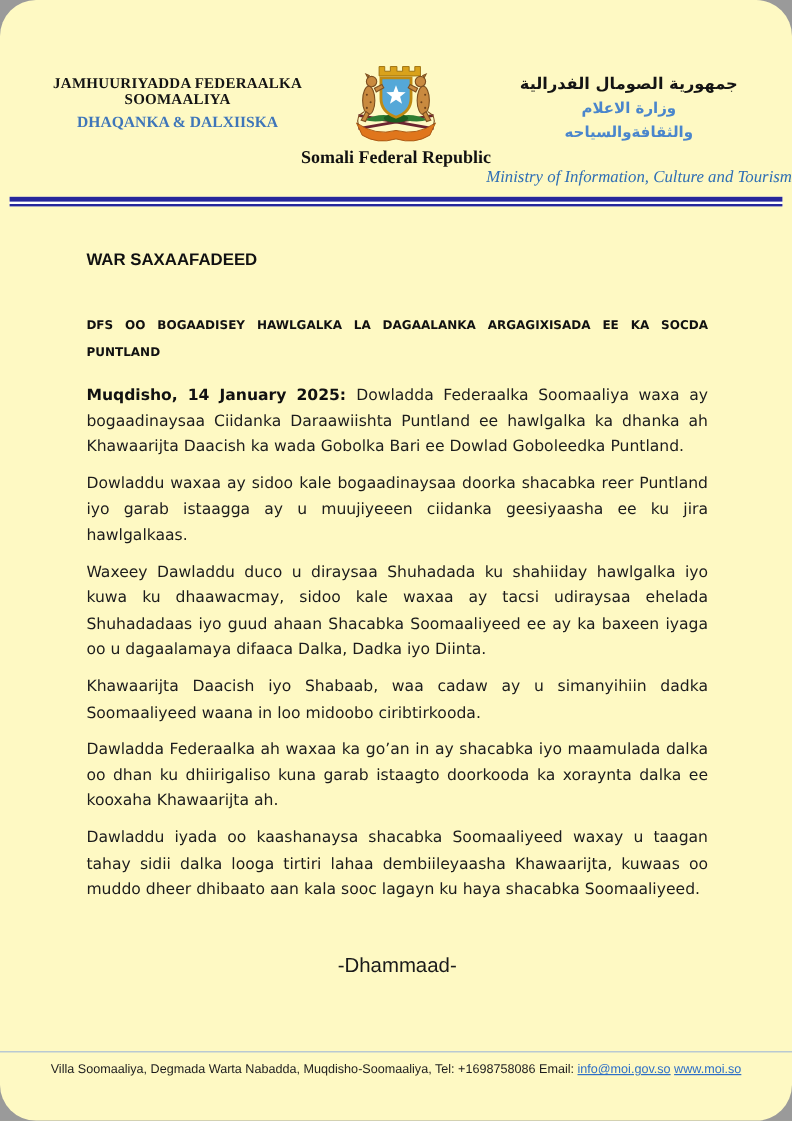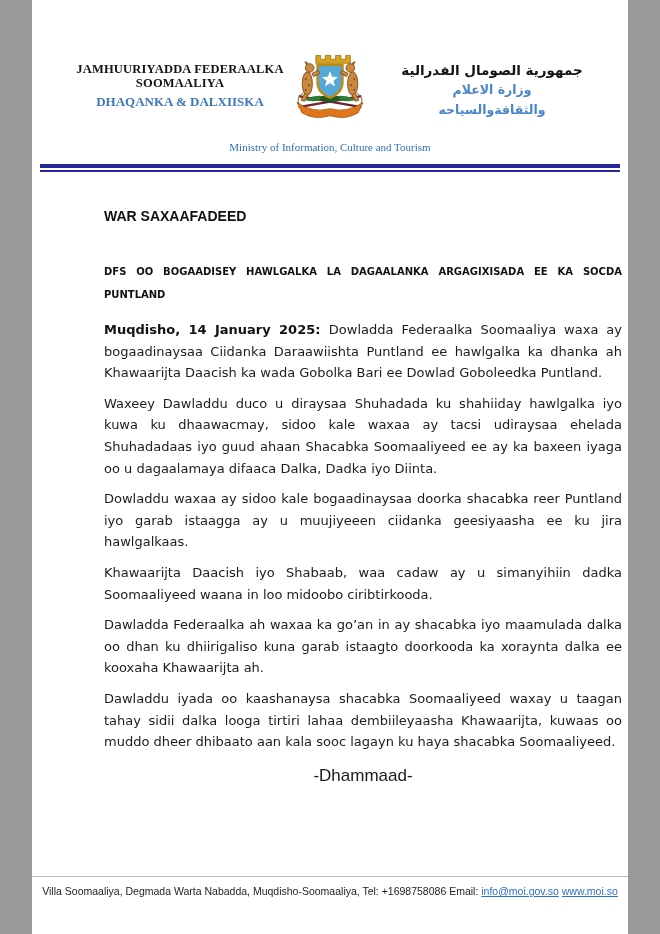--- a/index.html
+++ b/index.html
@@ -1,48 +1,48 @@
 <!DOCTYPE html>
 <html><head>
 <meta charset="utf-8">
 <style>
   html,body{margin:0;padding:0;background:#9a9a9a;}
-  .page{position:relative;width:596px;height:934px;background:#ffffff;margin:0 auto;
-        font-family:"DejaVu Sans",sans-serif;overflow:hidden;color:#1c1c1c;}
+  .page{position:relative;width:660px;height:934px;background:#fef9c3;margin:0 auto;
+        font-family:"DejaVu Sans",sans-serif;overflow:hidden;color:#1c1c1c;border-radius:30px;}
 
   
   .hdr-left{position:absolute;left:26px;top:62px;width:244px;text-align:center;
             font-family:"Liberation Serif",serif;font-weight:bold;color:#141414;}
   .hdr-left .blk{font-size:12.5px;line-height:14px;letter-spacing:.2px;}
   .hdr-left .blu{font-size:13px;line-height:14.5px;color:#3f76b9;margin-top:5px;}
 
   .hdr-arabic{position:absolute;right:24px;top:60px;width:224px;text-align:center;direction:rtl;
               font-weight:bold;font-size:13.5px;line-height:20px;color:#141414;}
   .hdr-arabic .blu{color:#4a86cc;font-size:12.5px;}
 
   .emblem{position:absolute;left:50%;top:50px;transform:translateX(-50%);}
 
   .hdr-title1{position:absolute;top:124px;left:0;width:100%;text-align:center;
               font-family:"Liberation Serif",serif;font-weight:bold;font-size:15px;color:#111;}
-  .hdr-title2{position:absolute;top:141px;left:0;width:100%;text-align:center;
-              font-family:"Liberation Serif",serif;font-size:11px;color:#2f6fb5;}
+  .hdr-title2{position:absolute;top:141px;left:0;width:100%;text-align:right;
+              font-family:"Liberation Serif",serif;font-size:14px;color:#2f6fb5;font-style:italic;}
 
   .rule-double{position:absolute;top:164px;left:8px;right:8px;height:2px;background:#fff;
                border-top:4px solid #26279b;border-bottom:2px solid #26279b;}
 
   
   .content{position:absolute;top:208px;left:72px;width:518px;}
   .kicker{font-family:"Liberation Sans",sans-serif;font-weight:bold;
           font-size:14px;margin:0 0 36px 0;color:#111;}
   .headline{font-weight:bold;font-size:10px;line-height:23px;text-align:justify;
             margin:0 0 13px 0;color:#111;}
   .content p.body{font-size:13px;line-height:21.6px;text-align:justify;margin:0 0 9px 0;}
   .content p.body b{color:#111;}
   .closing{text-align:center;font-family:"Liberation Sans",sans-serif;font-size:17px;
-           margin-top:13px;color:#1a1a1a;}
+           margin-top:42px;color:#1a1a1a;}
 
   
   .footer-rule{position:absolute;top:876px;left:0;right:0;border-top:1px solid #a9bdd6;}
   .footer-text{position:absolute;top:885px;left:0;width:100%;text-align:center;
                font-family:"Liberation Sans",sans-serif;font-size:10.5px;color:#1d1d1d;}
   .footer-text a{color:#2d6fc7;text-decoration:underline;}
 </style>
 </head>
 <body>
 
@@ -95,33 +95,34 @@
     <g fill="#6e431a">
       <circle cx="29" cy="36" r="1.1"></circle>
         <circle cx="33" cy="44" r="1.1"></circle>
         <circle cx="29" cy="50" r="1.1"></circle>
       <circle cx="91" cy="36" r="1.1"></circle>
         <circle cx="87" cy="44" r="1.1"></circle>
         <circle cx="91" cy="50" r="1.1"></circle>
     </g>
   </svg>
 
+  <div class="hdr-title1">Somali Federal Republic</div>
   <div class="hdr-title2">Ministry of Information, Culture and Tourism</div>
 
   <div class="rule-double"></div>
 
   <div class="content">
     <p class="kicker">WAR SAXAAFADEED</p>
 
     <p class="headline">DFS OO BOGAADISEY HAWLGALKA LA DAGAALANKA ARGAGIXISADA EE KA SOCDA PUNTLAND</p>
 
     <p class="body"><b>Muqdisho, 14 January 2025: </b><span>Dowladda Federaalka Soomaaliya waxa ay bogaadinaysaa Ciidanka Daraawiishta Puntland ee hawlgalka ka dhanka ah Khawaarijta Daacish ka wada Gobolka Bari ee Dowlad Goboleedka Puntland.</span></p>
 
+    <p class="body">Dowladdu waxaa ay sidoo kale bogaadinaysaa doorka shacabka reer Puntland iyo garab istaagga ay u muujiyeeen ciidanka geesiyaasha ee ku jira hawlgalkaas.</p>
     <p class="body">Waxeey Dawladdu duco u diraysaa Shuhadada ku shahiiday hawlgalka iyo kuwa ku dhaawacmay, sidoo kale waxaa ay tacsi udiraysaa ehelada Shuhadadaas iyo guud ahaan Shacabka Soomaaliyeed ee ay ka baxeen iyaga oo u dagaalamaya difaaca Dalka, Dadka iyo Diinta.</p>
-    <p class="body">Dowladdu waxaa ay sidoo kale bogaadinaysaa doorka shacabka reer Puntland iyo garab istaagga ay u muujiyeeen ciidanka geesiyaasha ee ku jira hawlgalkaas.</p>
     <p class="body">Khawaarijta Daacish iyo Shabaab, waa cadaw ay u simanyihiin dadka Soomaaliyeed waana in loo midoobo ciribtirkooda.</p>
     <p class="body">Dawladda Federaalka ah waxaa ka go’an in ay shacabka iyo maamulada dalka oo dhan ku dhiirigaliso kuna garab istaagto doorkooda ka xoraynta dalka ee kooxaha Khawaarijta ah.</p>
     <p class="body">Dawladdu iyada oo kaashanaysa shacabka Soomaaliyeed waxay u taagan tahay sidii dalka looga tirtiri lahaa dembiileyaasha Khawaarijta, kuwaas oo muddo dheer dhibaato aan kala sooc lagayn ku haya shacabka Soomaaliyeed.</p>
 
     <p class="closing">-Dhammaad-</p>
   </div>
 
   <div class="footer-rule"></div>
   <div class="footer-text"><span>Villa Soomaaliya, Degmada Warta Nabadda, Muqdisho-Soomaaliya, Tel: +1698758086 Email: </span><a href="#">info@moi.gov.so</a><span> </span><a href="#">www.moi.so</a></div>
 

